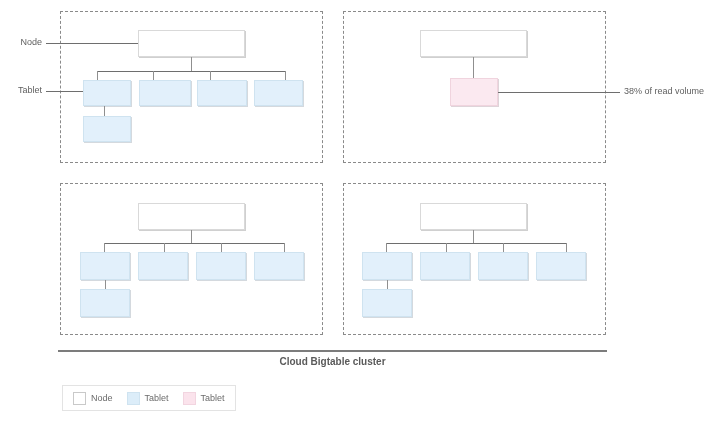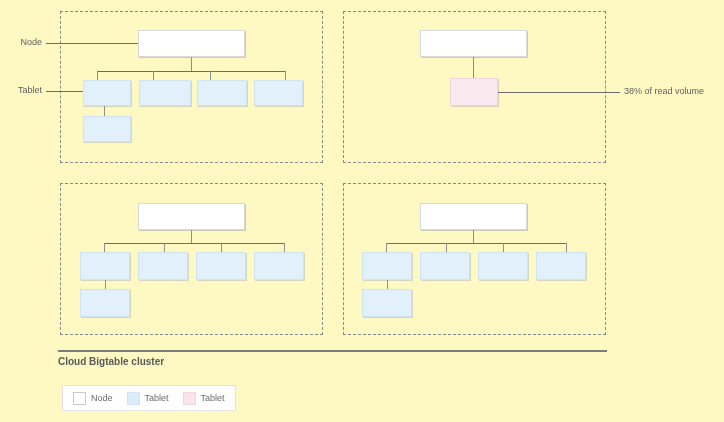--- a/index.html
+++ b/index.html
@@ -8,21 +8,21 @@
     padding: 0;
     background: #000000;
   }
   body {
     font-family: "Liberation Sans", sans-serif;
   }
   #stage {
     position: relative;
     width: 724px;
     height: 422px;
-    background: #fef9c3;
+    background: #ffffff;
     overflow: hidden;
   }
 
   
   .quadrant {
     position: absolute;
     border: 1px dashed #8a8a8a;
     box-sizing: border-box;
     background: transparent;
   }
@@ -78,21 +78,21 @@
     top: 350px;
     width: 549px;
     height: 2px;
     background: #7c7c7c;
   }
   #cluster-caption {
     position: absolute;
     left: 58px;
     top: 355px;
     width: 549px;
-    text-align: left;
+    text-align: center;
     color: #5a5a5a;
     font-size: 10px;
     line-height: 13px;
     font-weight: bold;
     white-space: nowrap;
   }
 
   
   #legend {
     position: absolute;

